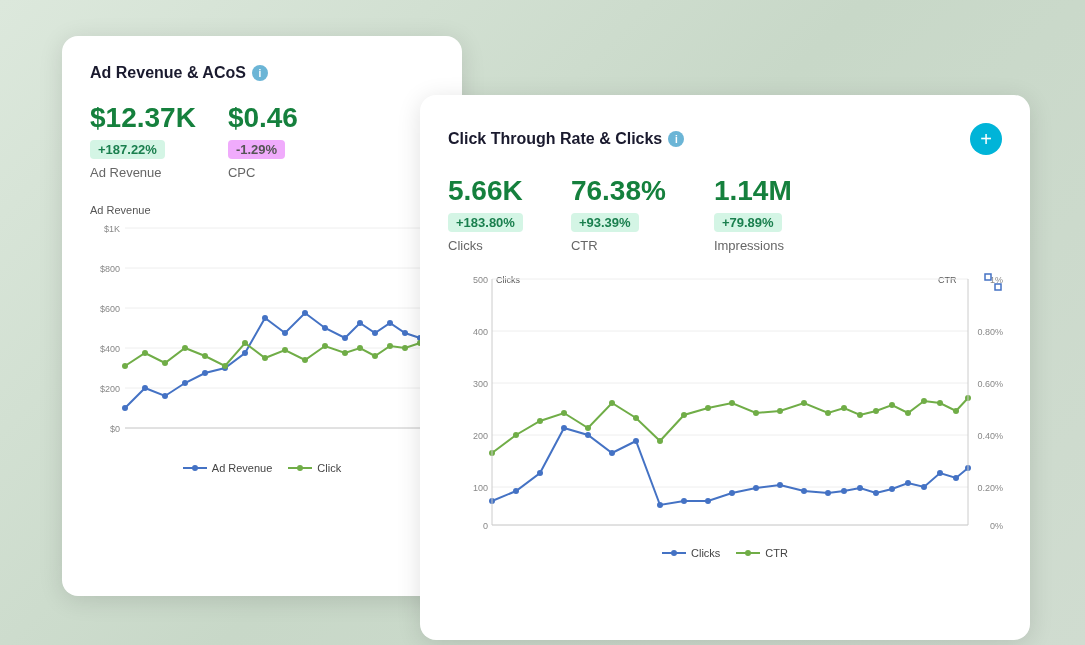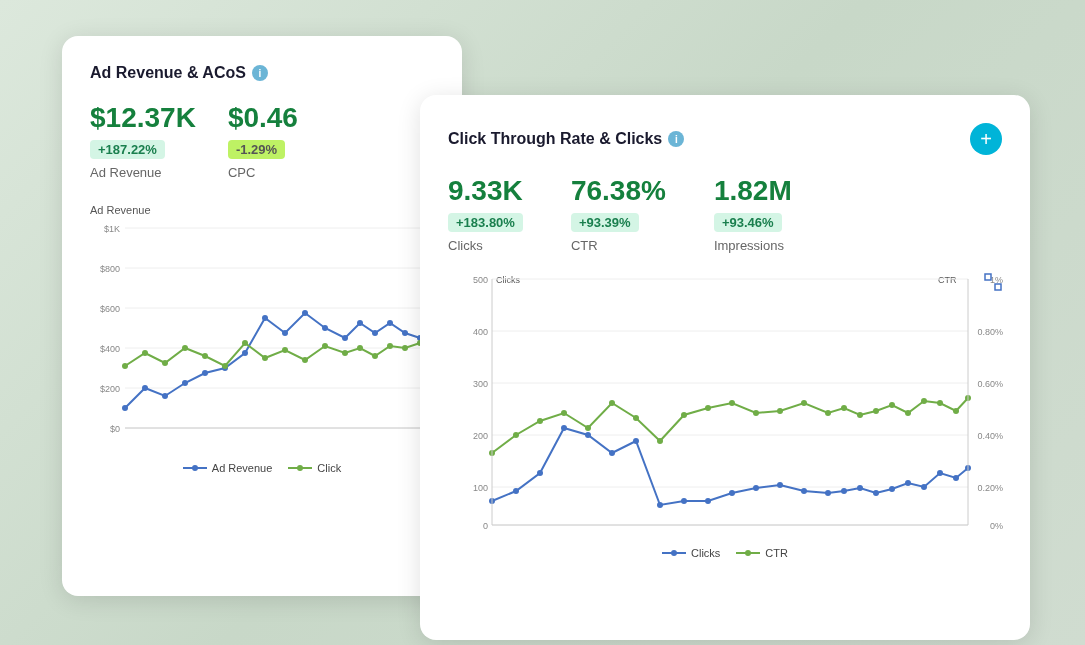--- a/index.html
+++ b/index.html
@@ -106,21 +106,21 @@
       margin-bottom: 6px;
       text-align: right;
     }
 
     .badge-green {
       background: #d4f5e5;
       color: #1a7f4e;
     }
 
     .badge-gray {
-      background: #bef264;
+      background: #f0abfc;
       color: #555;
     }
 
     .metric-label {
       font-size: 13px;
       color: #666;
     }
 
     .chart-area {
       position: relative;
@@ -273,32 +273,32 @@
 
 <div class="card card-right">
   <div class="card-title">
     <span>Click Through Rate &amp; Clicks</span>
     <span class="info-icon">i</span>
     <button class="add-btn">+</button>
   </div>
 
   <div class="metrics-row-right">
     <div class="metric-block">
-      <div class="metric-value">9.33K</div>
+      <div class="metric-value">5.66K</div>
       <div class="badge badge-green">+183.80%</div>
       <div class="metric-label">Clicks</div>
     </div>
     <div class="metric-block">
       <div class="metric-value">76.38%</div>
       <div class="badge badge-green">+93.39%</div>
       <div class="metric-label">CTR</div>
     </div>
     <div class="metric-block">
-      <div class="metric-value">1.82M</div>
-      <div class="badge badge-green">+93.46%</div>
+      <div class="metric-value">1.14M</div>
+      <div class="badge badge-green">+79.89%</div>
       <div class="metric-label">Impressions</div>
     </div>
   </div>
 
   <div class="chart-area" style="position:relative;">
     
     <div class="expand-icon" style="top:0;right:0;position:absolute;">
       <svg width="18" height="18" viewBox="0 0 18 18" fill="none">
         <rect x="1" y="1" width="6" height="6" stroke="#4472c4" stroke-width="1.5" fill="none"></rect>
         <rect x="11" y="11" width="6" height="6" stroke="#4472c4" stroke-width="1.5" fill="none"></rect>

